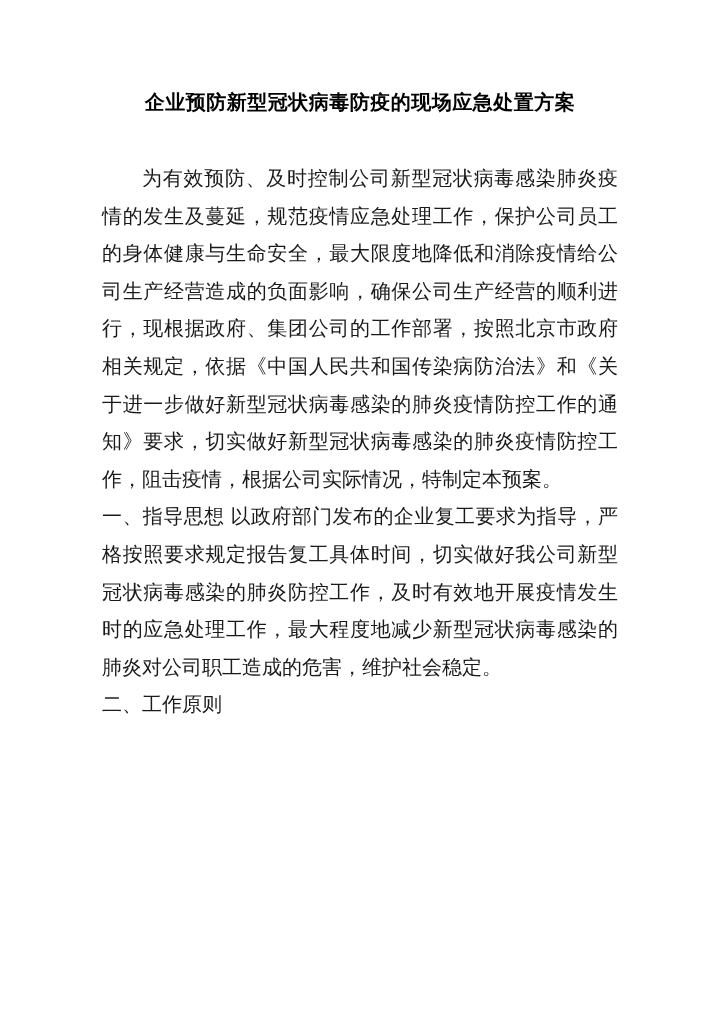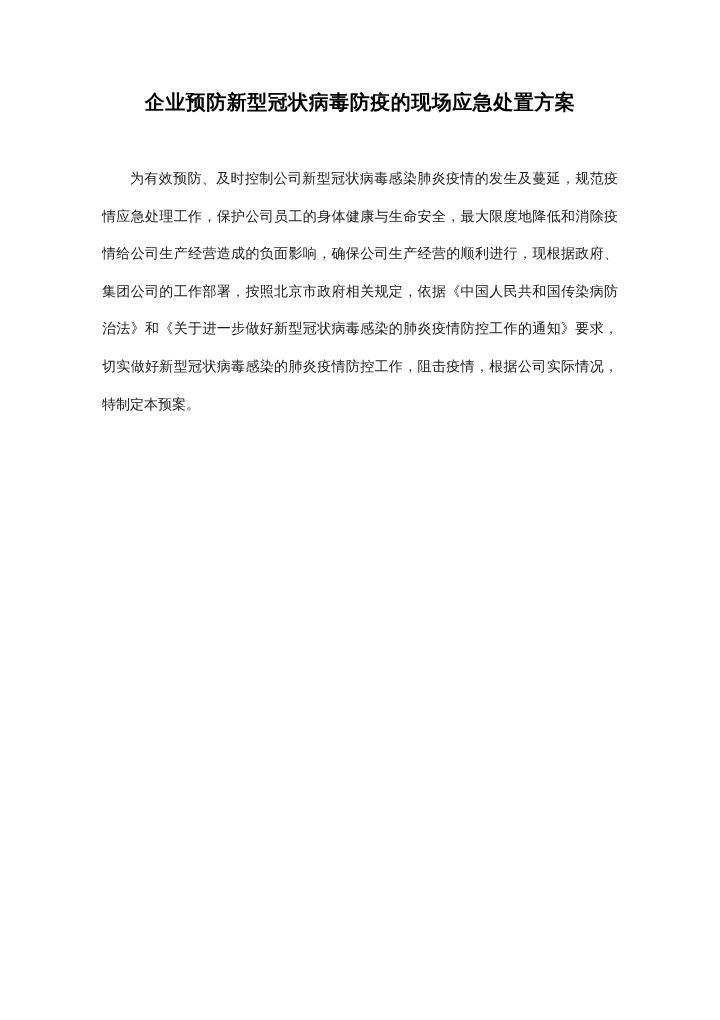--- a/index.html
+++ b/index.html
@@ -26,21 +26,21 @@
     margin: 86px 0 0 0;
     font-size: 20px;
     line-height: 32px;
     font-weight: 700;
     text-align: center;
     color: #000000;
     letter-spacing: 0.5px;
   }
   .para {
     margin: 0;
-    font-size: 14px;
+    font-size: 20px;
     line-height: 37.6px;
     color: #1a1a1a;
     text-align: justify;
     word-break: break-all;
   }
   .para.first {
     margin-top: 42px;
   }
   .para.indent {
     text-indent: 2em;
@@ -59,21 +59,23 @@
 </style>
 </head>
 <body>
 
 <div class="page">
   <div class="content">
     <h1 class="doc-title">企业预防新型冠状病毒防疫的现场应急处置方案</h1>
 
     <p class="para first indent">为有效预防、及时控制公司新型冠状病毒感染肺炎疫情的发生及蔓延，规范疫情应急处理工作，保护公司员工的身体健康与生命安全，最大限度地降低和消除疫情给公司生产经营造成的负面影响，确保公司生产经营的顺利进行，现根据政府、集团公司的工作部署，按照北京市政府相关规定，依据《中国人民共和国传染病防治法》和《关于进一步做好新型冠状病毒感染的肺炎疫情防控工作的通知》要求，切实做好新型冠状病毒感染的肺炎疫情防控工作，阻击疫情，根据公司实际情况，特制定本预案。</p>
 
+    <p class="para">一、指导思想 以政府部门发布的企业复工要求为指导，严格按照要求规定报告复工具体时间，切实做好我公司新型冠状病毒感染的肺炎防控工作，及时有效地开展疫情发生时的应急处理工作，最大程度地减少新型冠状病毒感染的肺炎对公司职工造成的危害，维护社会稳定。</p>
 
+    <p class="para">二、工作原则</p>
 
 
   </div>
 
   <div class="footer">
     <span>共5页</span>
     <span>1</span>
   </div>
 </div>
 

